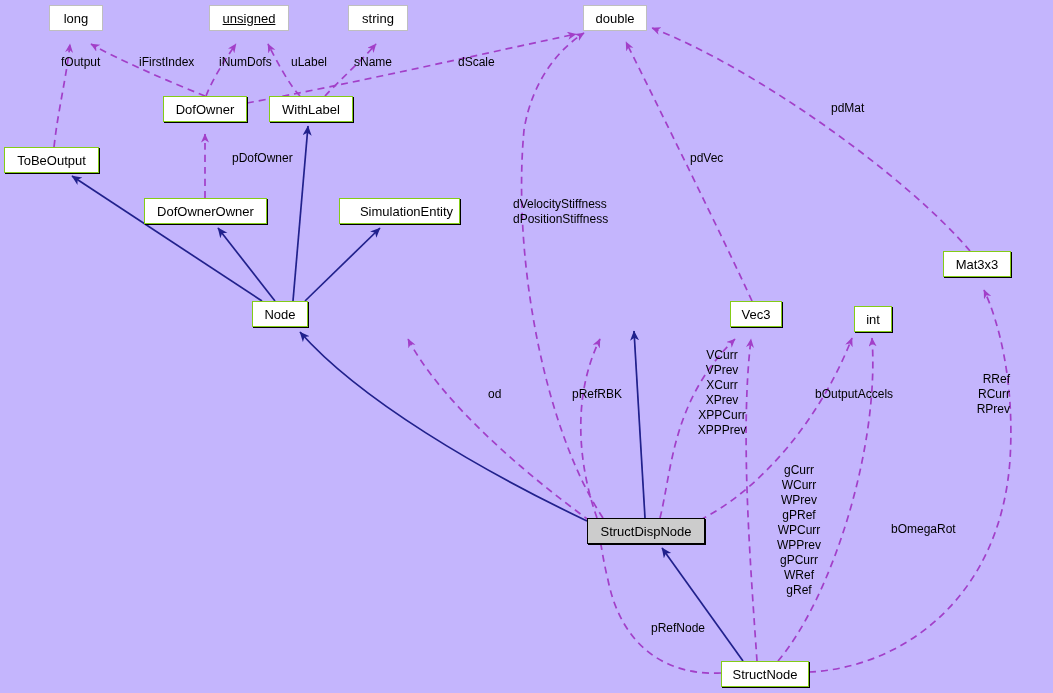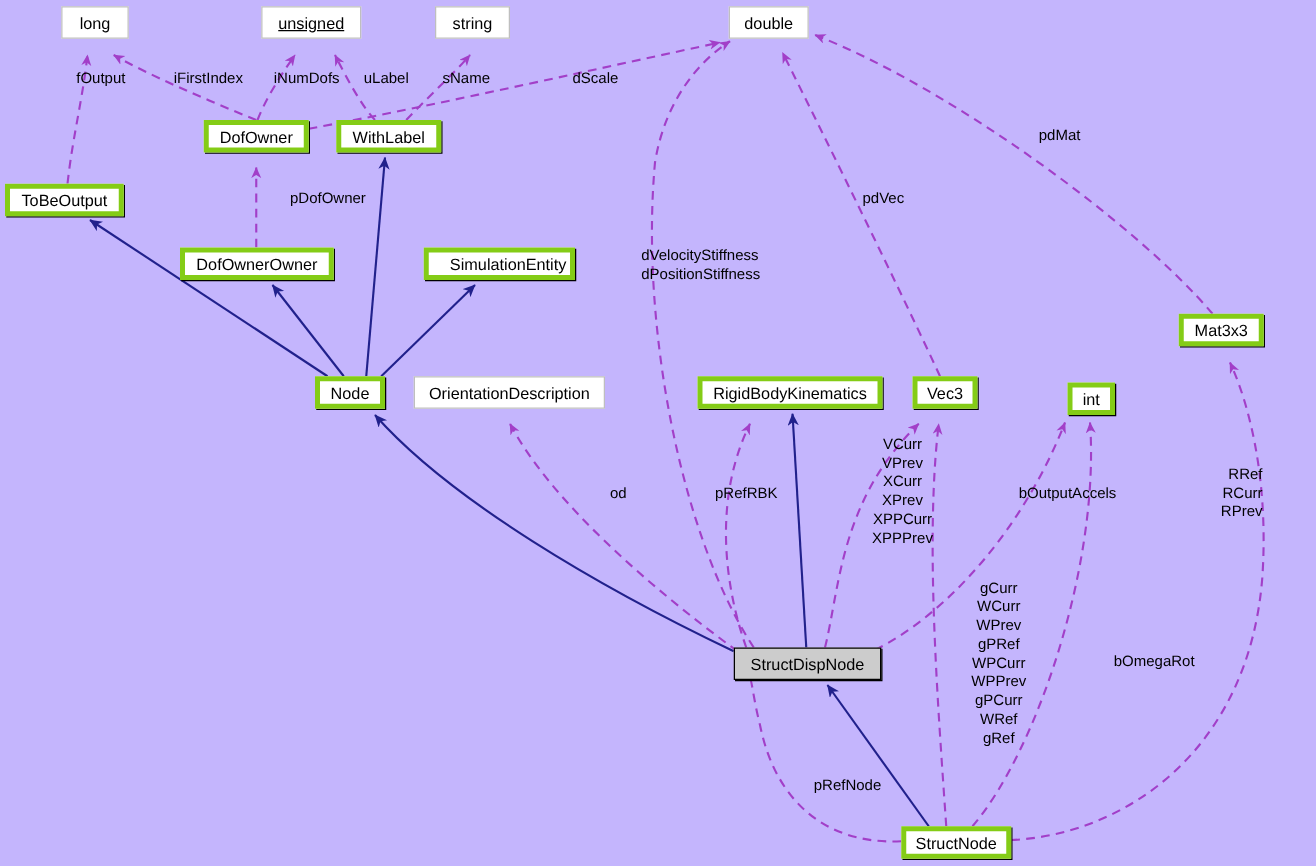--- a/index.html
+++ b/index.html
@@ -37,21 +37,21 @@
     white-space: nowrap;
     line-height: 1;
     z-index: 5;
   }
   
   .node-box.light {
     border: 1px solid #bfbfbf;
   }
   
   .node-box.strong {
-    border: 4px solid #84cc16;
+    border: 1px solid #84cc16;
     box-shadow: 1px 1px 0 0 #000000;
   }
   
   .node-box.current {
     background: #cccccc;
     border: 1px solid #000000;
     box-shadow: 1px 1px 0 0 #000000;
   }
   .edge-label {
     position: absolute;
@@ -173,27 +173,21 @@
   </div>
 
   <div class="node-box strong" style="left:943px; top:251px; width:68px;  height:26px;">
     <span>Mat3x3</span>
   </div>
 
   <div class="node-box strong" style="left:252px; top:301px; width:56px;  height:26px;">
     <span>Node</span>
   </div>
 
-  <div class="node-box light" style="left:331px; top:301px; width:153px; height:26px;">
-    <span>OrientationDescription</span>
-  </div>
-
-  <div class="node-box strong" style="left:558px; top:301px; width:148px; height:26px;">
-    <span>RigidBodyKinematics</span>
-  </div>
+
 
   <div class="node-box strong" style="left:730px; top:301px; width:52px;  height:26px;">
     <span>Vec3</span>
   </div>
 
   <div class="node-box strong" style="left:854px; top:306px; width:38px;  height:26px;">
     <span>int</span>
   </div>
 
   <div class="node-box current" style="left:587px; top:518px; width:118px; height:26px;">

